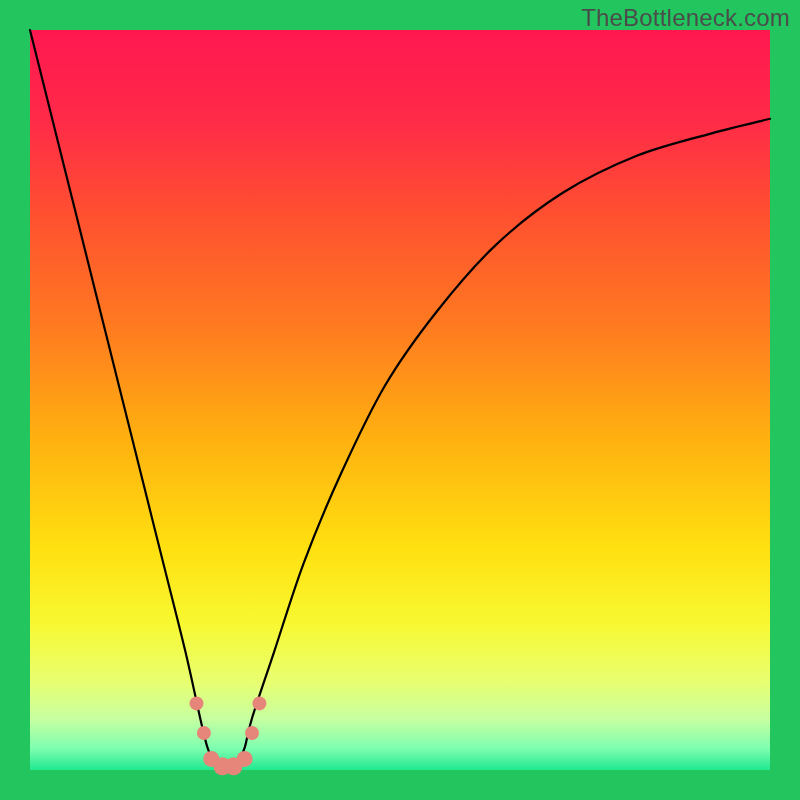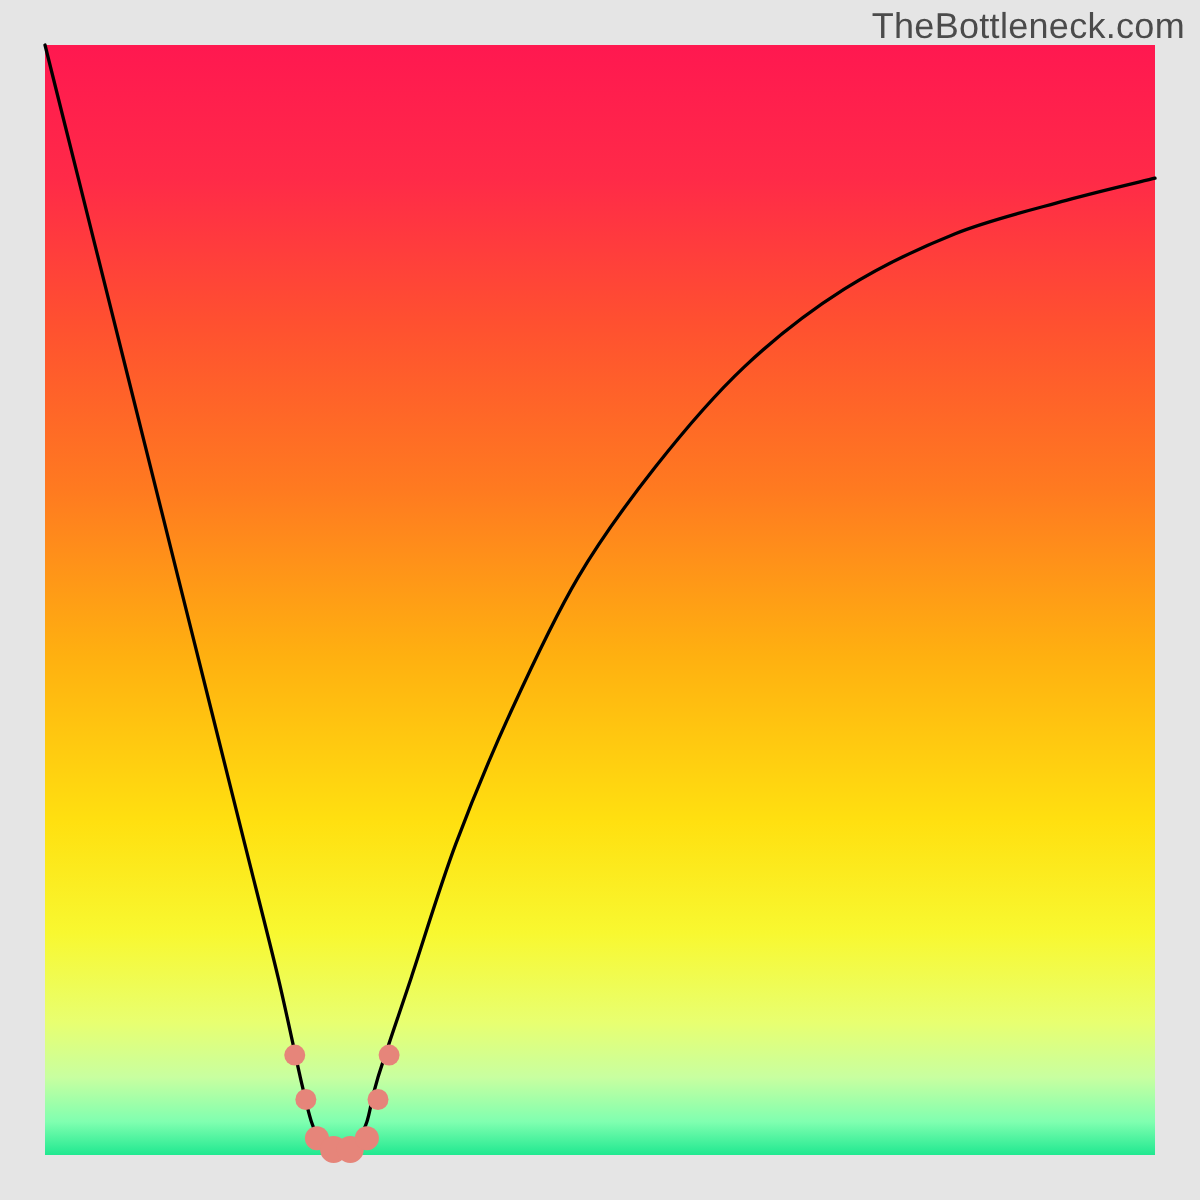--- a/index.html
+++ b/index.html
@@ -10,21 +10,21 @@
     overflow: hidden;
     background: #000;
     font-family: Arial, Helvetica, sans-serif;
   }
   .frame {
     position: absolute;
     left: 0;
     top: 0;
     width: 800px;
     height: 800px;
-    background: #e5e5e5;
+    background: #22c55e;
   }
   .watermark {
     position: absolute;
     top: 4px;
     right: 10px;
     color: #4b4b4b;
     font-size: 24px;
     font-weight: 500;
     letter-spacing: 0.2px;
   }

